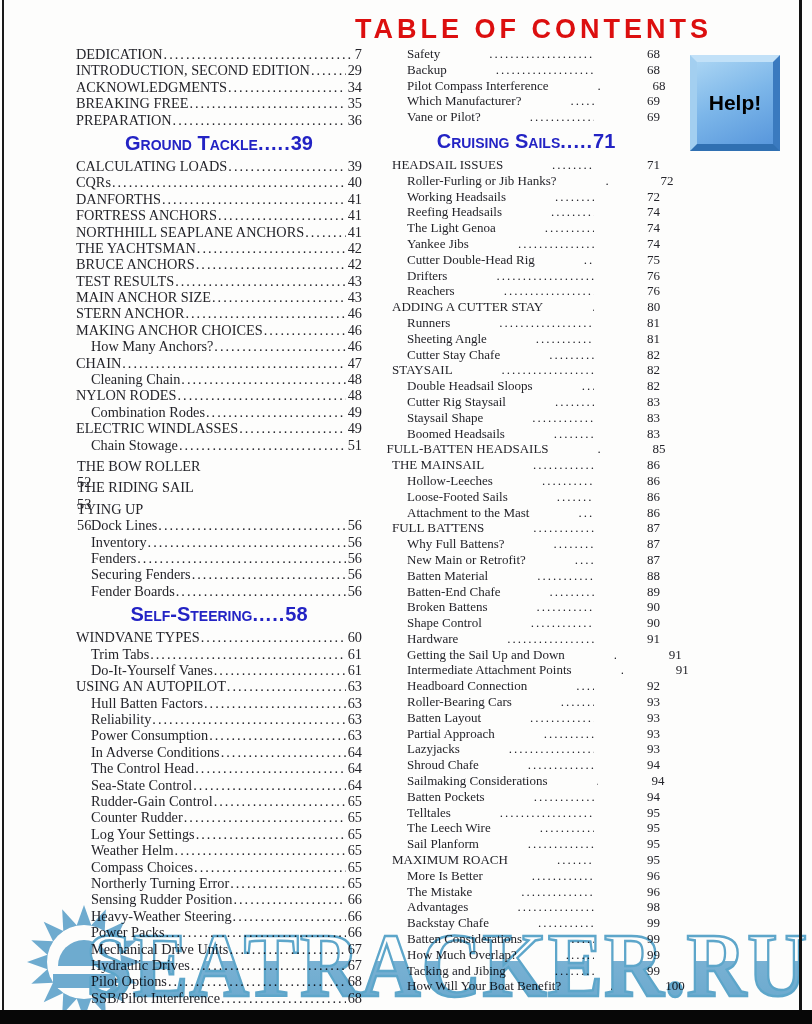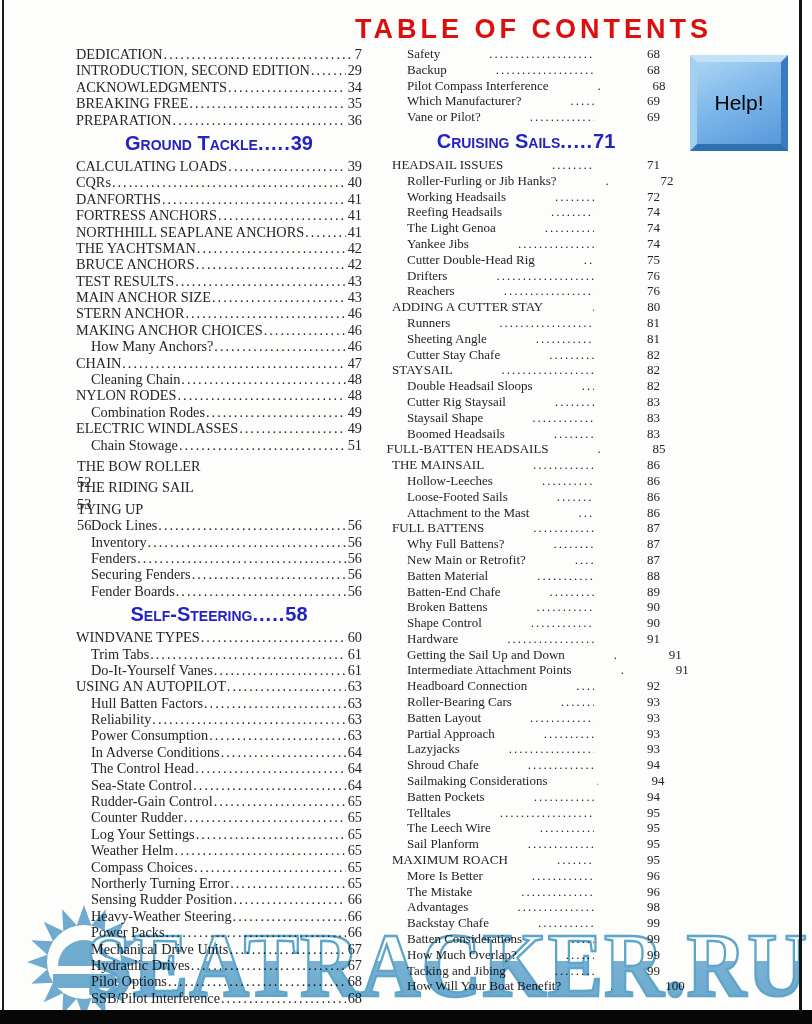--- a/index.html
+++ b/index.html
@@ -22,23 +22,23 @@
         letter-spacing:2px;margin:0 1px;}
   .t-dots::after{content:"..........................................................................";}
   .t-page{flex-shrink:0;margin-left:1px;}
   .col-right .t-page{margin-left:4px;}
   .toc-heading{text-align:center;font-family:"Liberation Sans",sans-serif;font-weight:700;
         color:var(--heading-blue,#2323c4);font-size:20px;line-height:27px;margin:2px 0 1px;
         white-space:nowrap;}
   .col-right .toc-heading{margin:3px 0 2px;}
   .h-label,.h-dots{font-variant:small-caps;}
   .h-dots{letter-spacing:1px;}
-  .help-btn{position:absolute;left:690px;top:55px;width:98px;height:96px;box-sizing:border-box;
+  .help-btn{position:absolute;left:690px;top:55px;width:90px;height:96px;box-sizing:border-box;
         display:flex;align-items:center;justify-content:center;cursor:pointer;
-        font-family:"Liberation Sans",sans-serif;font-weight:400;font-size:21px;color:#000;
+        font-family:"Liberation Sans",sans-serif;font-weight:700;font-size:21px;color:#000;
         background:linear-gradient(155deg,#a9d4f3 0%,#7cb6e9 48%,#5897dc 100%);
         border-top:7px solid #c2e1f8;border-left:7px solid #a3cff0;
         border-right:7px solid #3a7abf;border-bottom:7px solid #3070b2;}
   .edge-left{position:absolute;left:2px;top:0;width:2px;height:1012px;background:#1a1a1a;}
   .edge-right{position:absolute;left:799px;top:0;width:3px;height:1012px;background:#121212;}
   .bottom-bar{position:absolute;left:0;top:1010px;width:812px;height:14px;background:#070707;}
   .watermark{position:absolute;left:0;top:893px;width:812px;height:131px;
         pointer-events:none;mix-blend-mode:multiply;}
 </style>
 </head>

